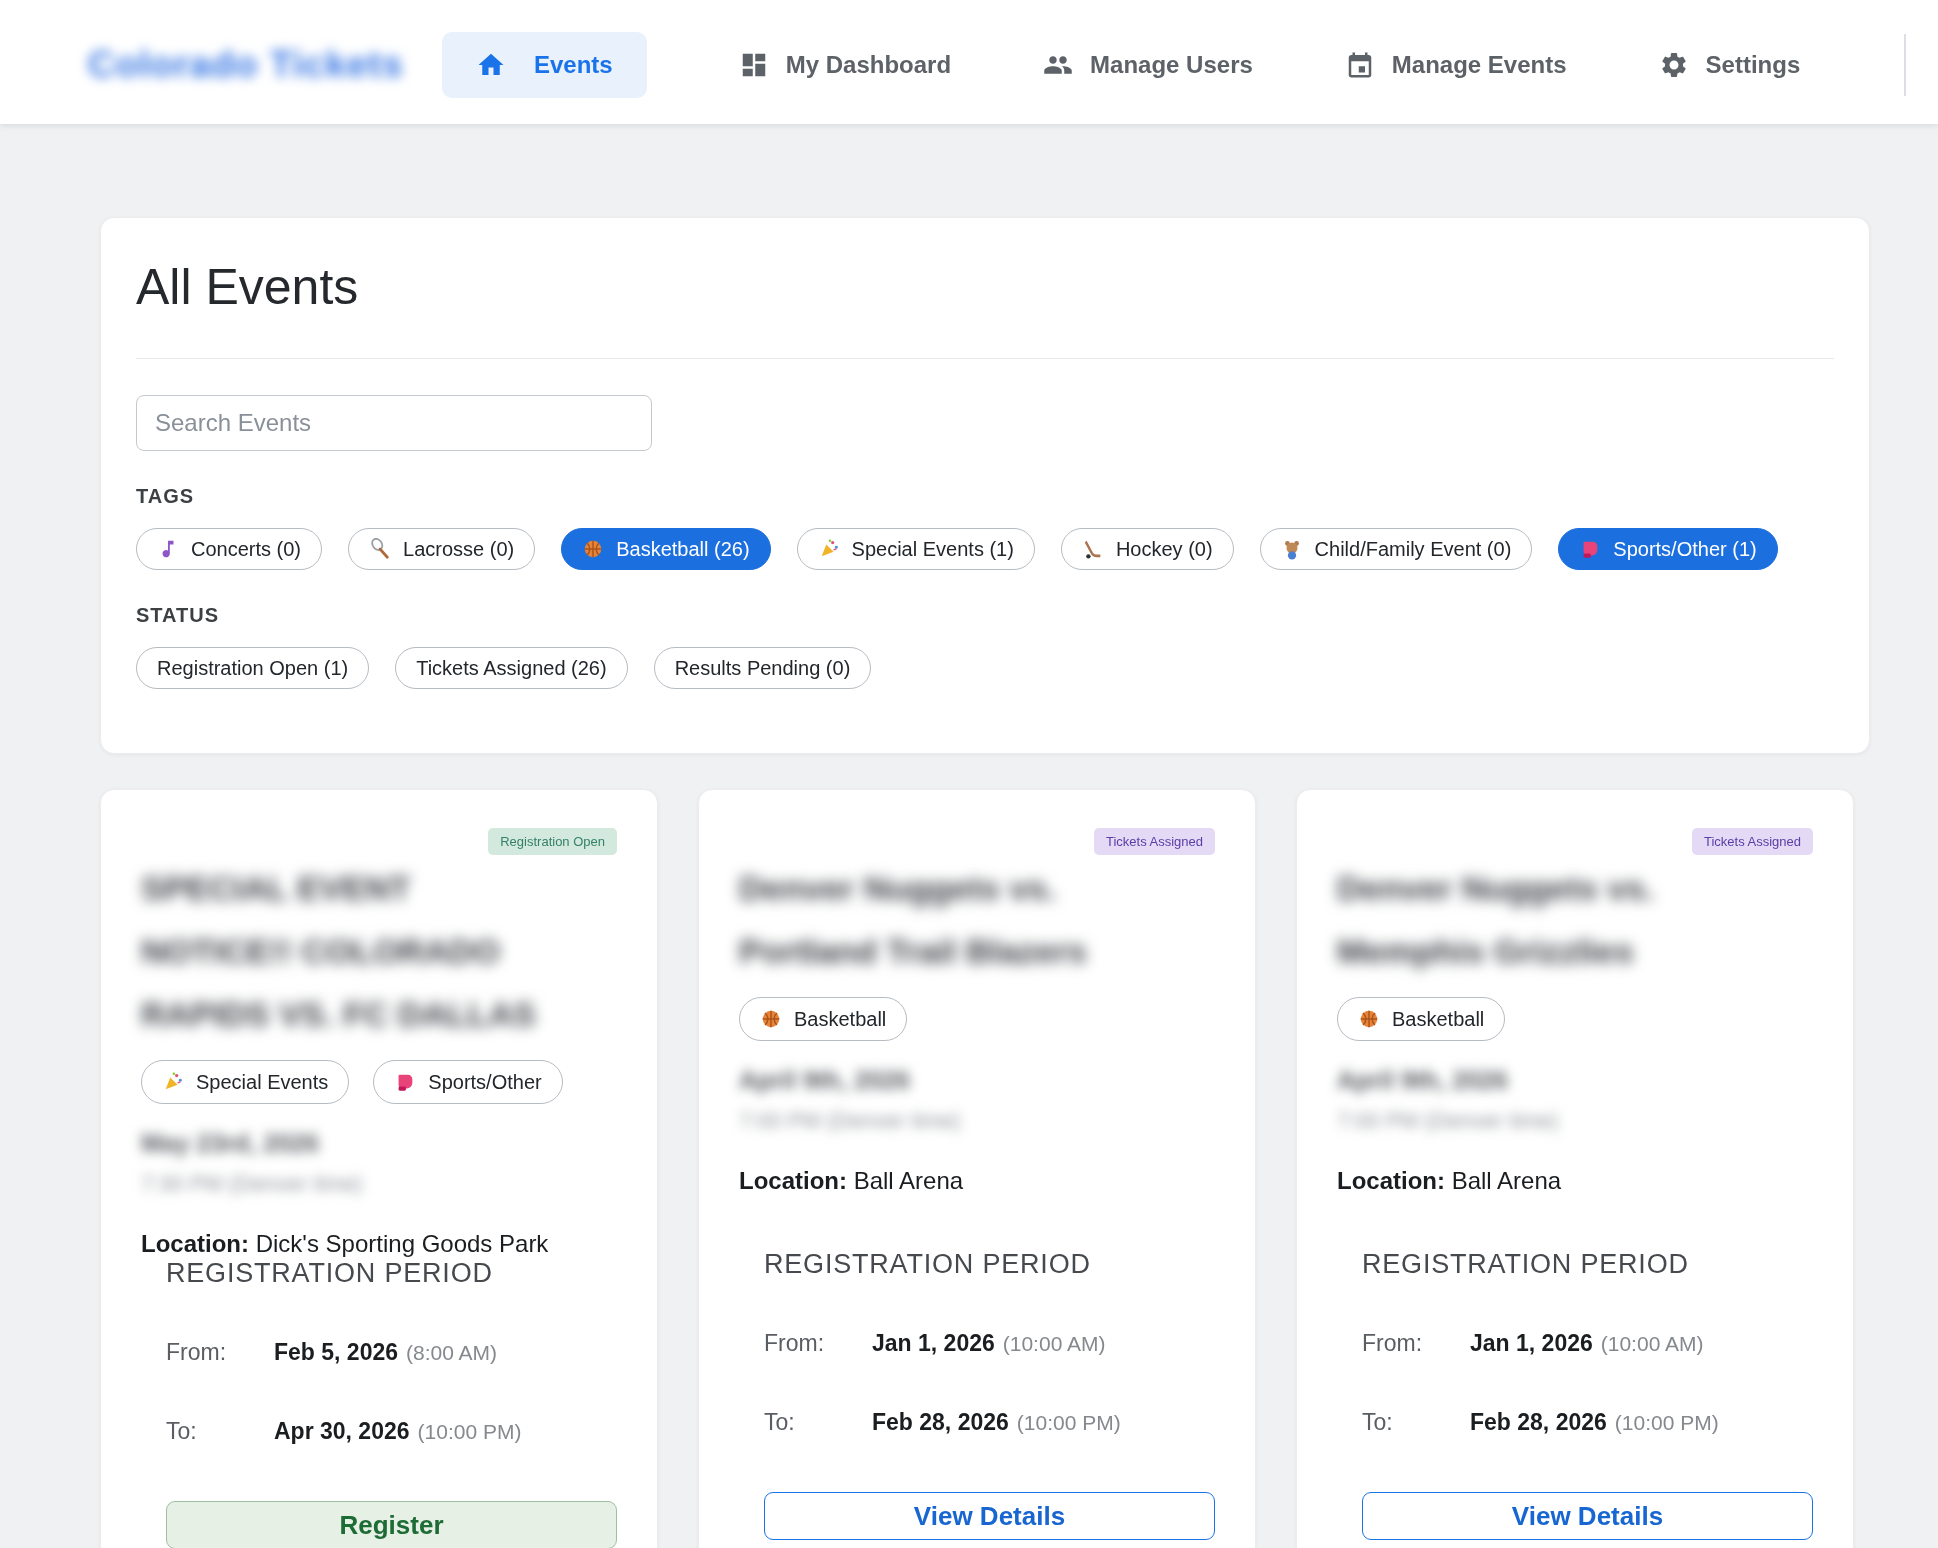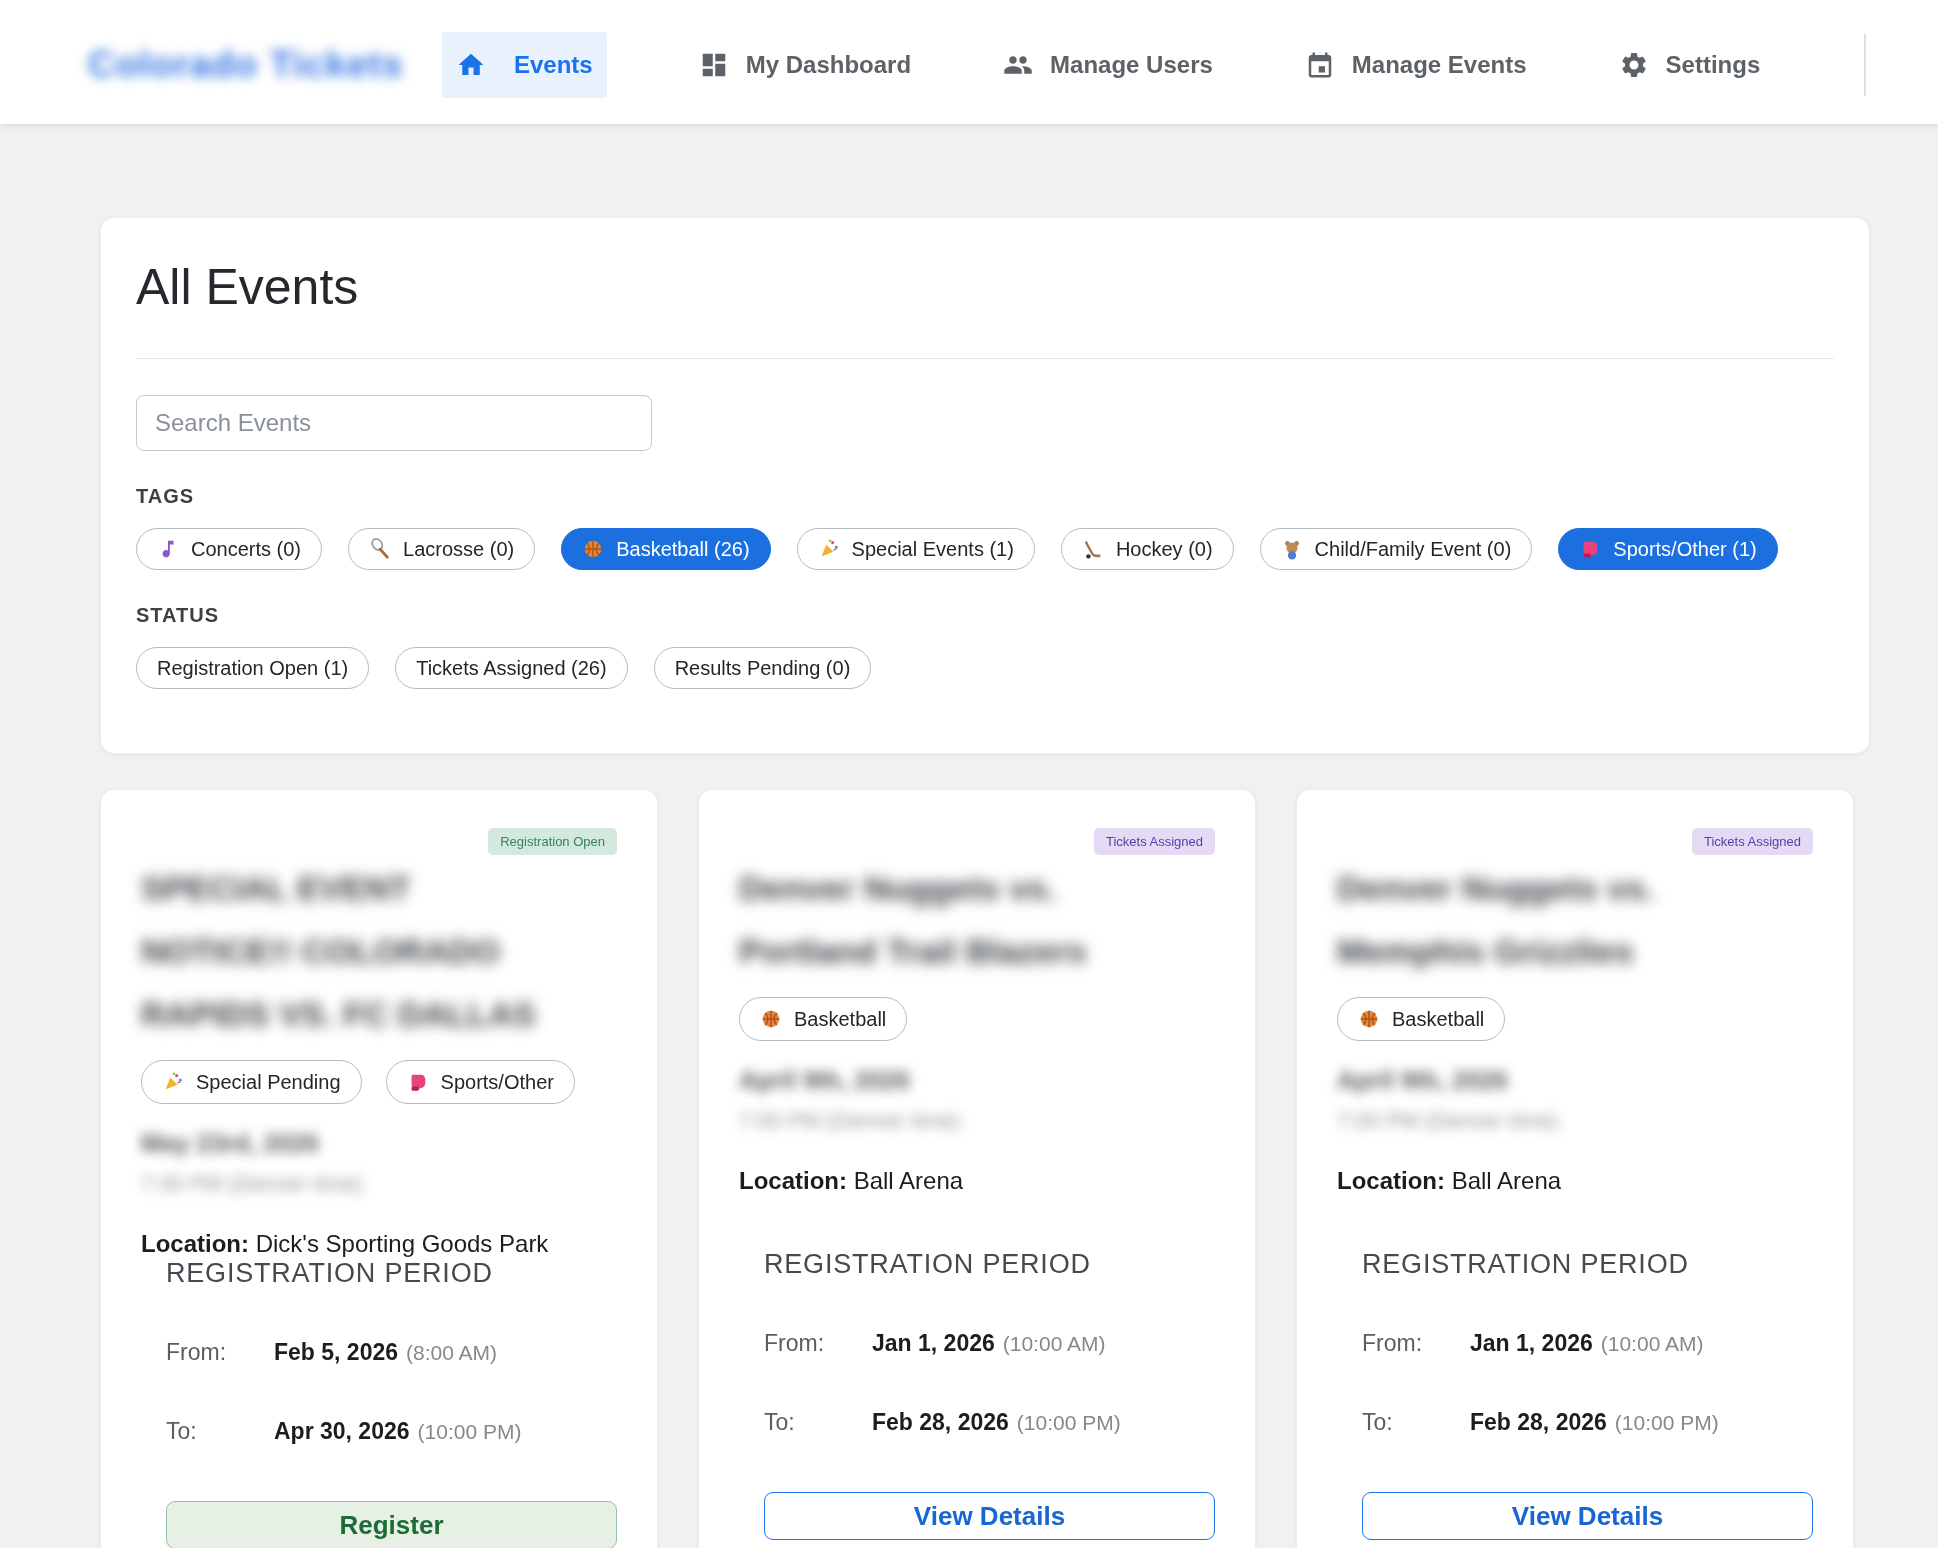--- a/index.html
+++ b/index.html
@@ -12,21 +12,21 @@
   
   .topnav { height:124px; background:#fff; display:flex; align-items:center;
             box-shadow:0 2px 6px rgba(0,0,0,.09); position:relative; z-index:5;
             border-top:6px solid #fff; }
   .logo { margin-left:88px; width:306px; font-size:37px; font-weight:700; color:#3575e3;
           white-space:nowrap; letter-spacing:1px; }
   .nav-items { display:flex; align-items:center; margin-left:48px; }
   .nav-item { display:flex; align-items:center; gap:17px; cursor:pointer; text-decoration:none;
               color:#5c6267; font-size:24px; font-weight:600; margin-right:92px; white-space:nowrap; }
   .nav-item svg { width:30px; height:30px; fill:#5c6267; flex:0 0 auto; }
-  .nav-item.active { background:#e9f1fd; color:#1a73e8; padding:18px 14px; border-radius:2px;gap:28px; }
+  .nav-item.active { background:#e9f1fd; color:#1a73e8; padding:18px 34px; border-radius:10px;gap:28px; }
   .nav-item.active svg { fill:#1a73e8; }
   .nav-divider { width:2px; height:62px; background:#dcdfe3; margin-left:12px; }
 
   
   .panel { margin:93px 68px 0 100px; background:#fff; border:1px solid #ececee;
            border-radius:14px; box-shadow:0 1px 4px rgba(0,0,0,.05); padding:40px 35px 64px 35px; }
   .panel h1 { font-size:50px; font-weight:400; color:#25282c; margin-top:0; }
   .panel hr { border:none; border-top:1px solid #e7e9eb; margin:42px 0 36px 0; }
   .search { width:516px; height:56px; border:1px solid #c4c9cf; border-radius:8px;
             font-size:24px; padding:0 18px; color:#3c4043; outline:none;
@@ -234,21 +234,21 @@
     <div class="card-title blurred">
       <div>SPECIAL EVENT</div>
       <div>NOTICE!! COLORADO</div>
       <div>RAPIDS VS. FC DALLAS</div>
     </div>
     <div class="card-tags">
       <span class="chip">
         <svg viewBox="0 0 24 24">
             <use href="#i-confetti"></use>
           </svg>
-        <span>Special Pending</span>
+        <span>Special Events</span>
       </span>
       <span class="chip">
         <svg viewBox="0 0 24 24">
             <use href="#i-glove"></use>
           </svg>
         <span>Sports/Other</span>
       </span>
     </div>
     <div class="card-date blurred-s">May 23rd, 2026</div>
     <div class="card-time blurred-s">7:30 PM (Denver time)</div>

